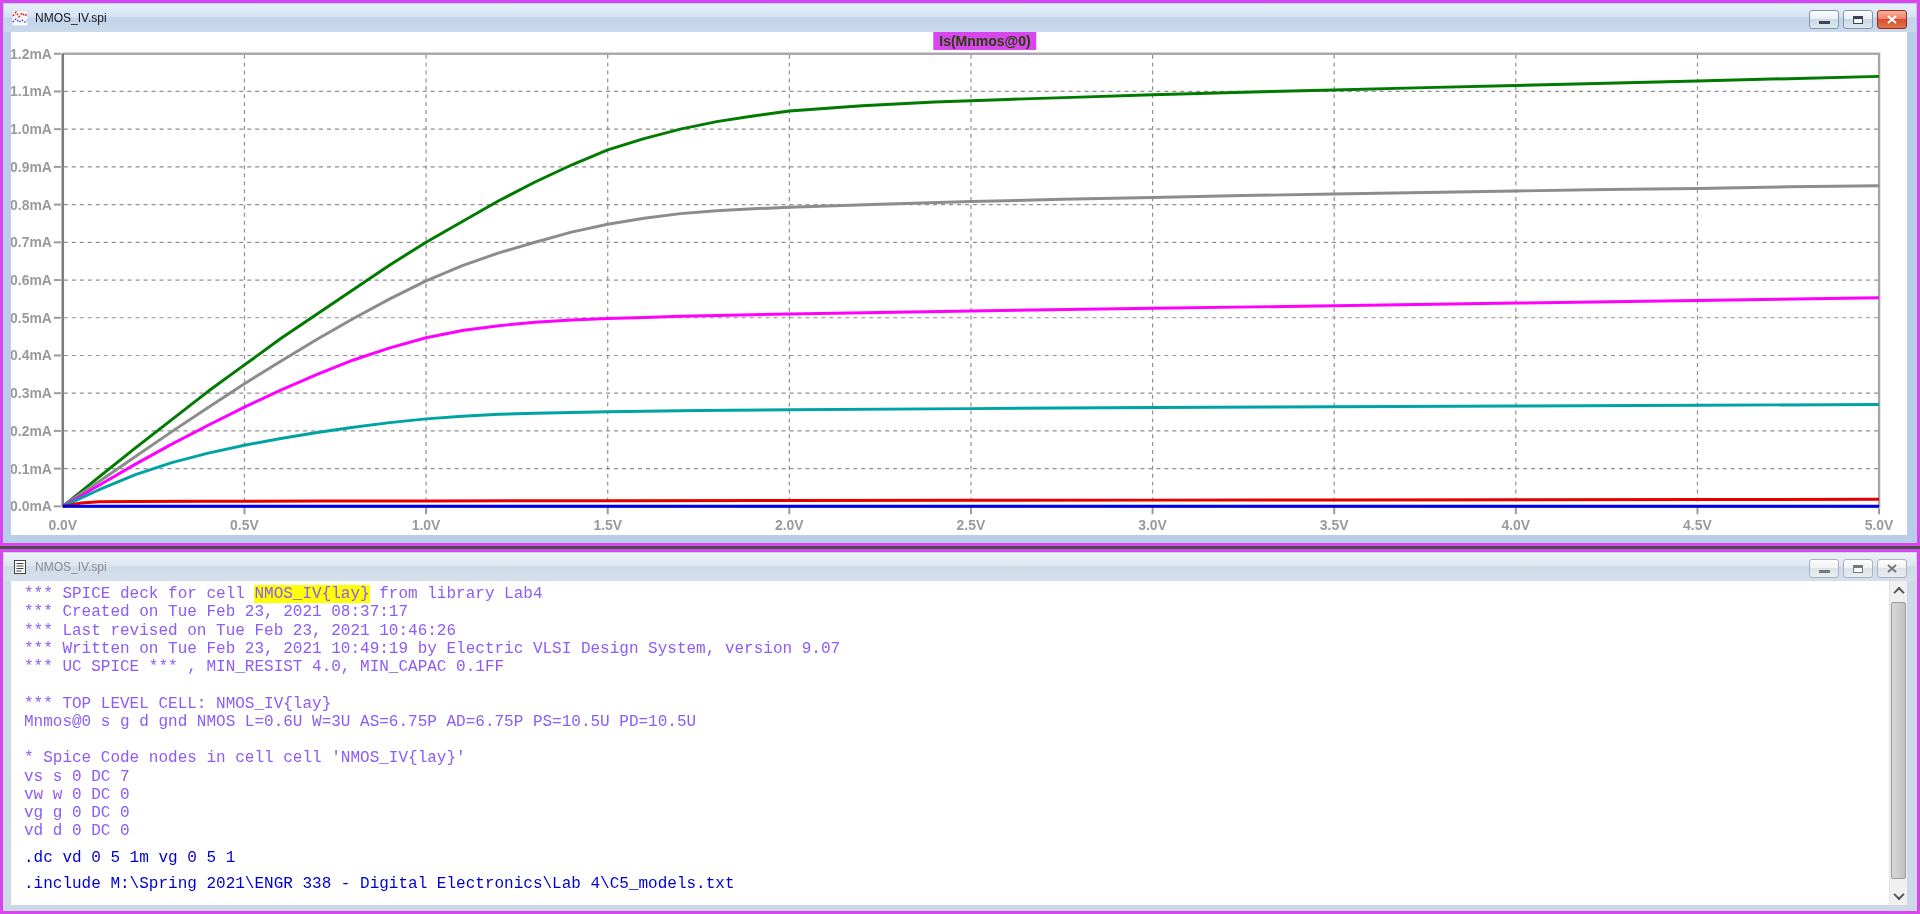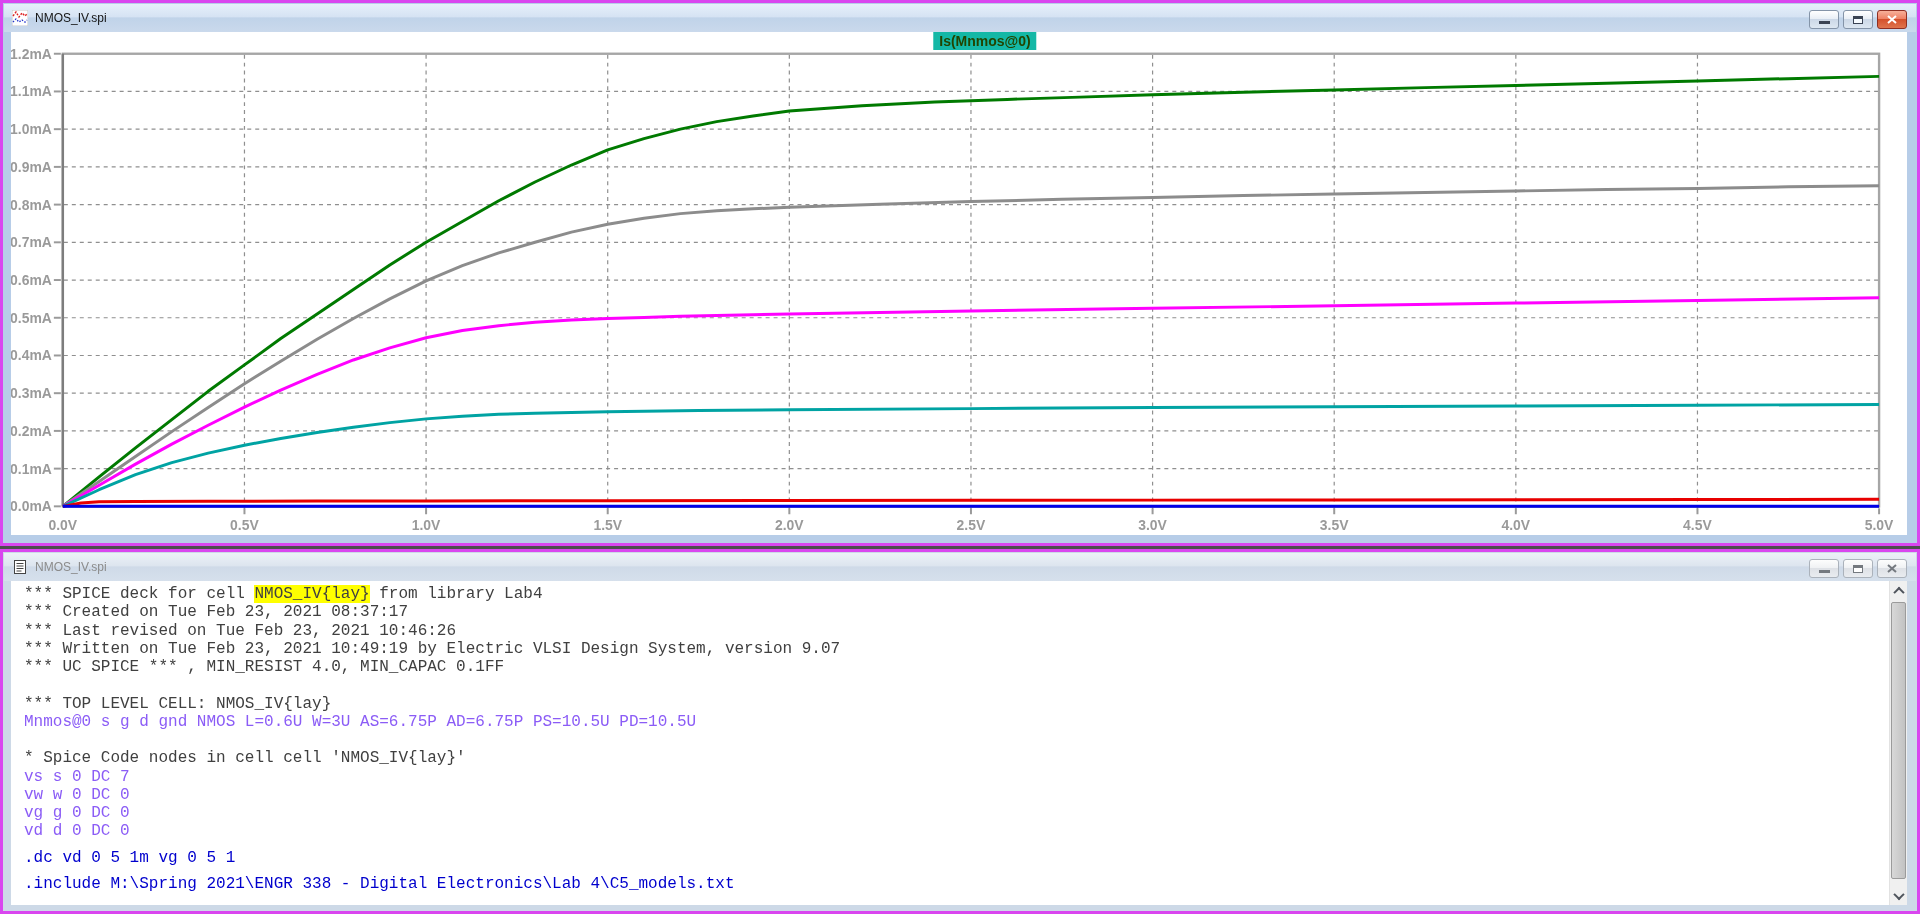--- a/index.html
+++ b/index.html
@@ -27,27 +27,27 @@
        border-color:#abb2bb;}
   .g-min{width:11px;height:3px;background:#3a4353;display:block;margin-top:6px;}
   .g-rest{width:10px;height:8px;box-sizing:border-box;border:1px solid #3a4353;border-top-width:3px;display:block;background:#f6fbff;}
   .window.bottom .g-min{background:#74797f;}
   .window.bottom .g-rest{border-color:#74797f;background:#fff;}
   .client{position:absolute;left:8px;right:10px;top:29px;bottom:8px;background:#ffffff;}
   .window.bottom .client{bottom:6px;}
   #plot-svg{position:absolute;inset:0;width:100%;height:100%;}
   .tick-label{font-family:"Liberation Sans",sans-serif;font-size:14px;font-weight:600;fill:#9a9a9a;}
   .plot-title{position:absolute;top:0px;left:974px;transform:translateX(-50%);
-      background:#14b8a6;color:#234400;font-size:14px;font-weight:bold;
+      background:#d946ef;color:#234400;font-size:14px;font-weight:bold;
       padding:1px 6px;white-space:nowrap;z-index:3;}
   
   .code{position:absolute;inset:0;padding:4px 0 0 13px;overflow:hidden;}
   .ln{white-space:pre;min-height:18.25px;font-family:"Liberation Mono",monospace;
       font-size:16px;line-height:18.25px;}
-  .c-comment{color:#404040;}
+  .c-comment{color:#8b5cf6;}
   .c-plain{color:#8b5cf6;}
   .c-directive{color:#0000cd;margin-top:8px;}
   .hl{background:#ffff00;}
   
   .scrollbar{position:absolute;top:0;bottom:0;right:0;width:17px;background:#f0f0f0;
       border-left:1px solid #e2e2e2;}
   .sb-arrow{position:absolute;left:0;width:17px;height:17px;display:flex;align-items:center;justify-content:center;}
   .sb-arrow.up{top:1px;}
   .sb-arrow.down{bottom:1px;}
   .chev{width:6px;height:6px;border-left:2px solid #4f545c;border-top:2px solid #4f545c;display:block;}

